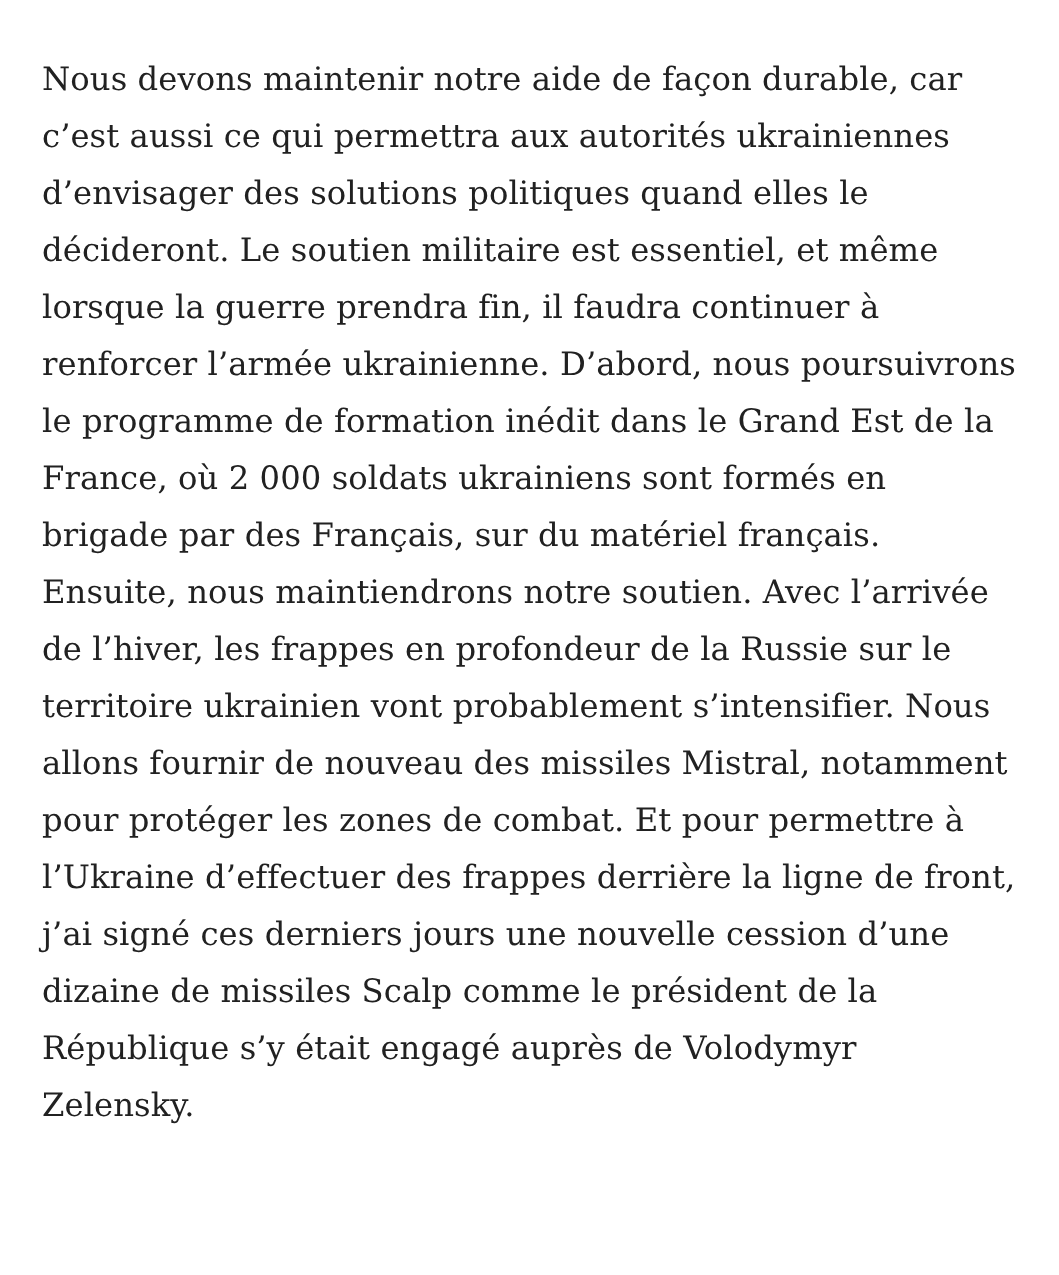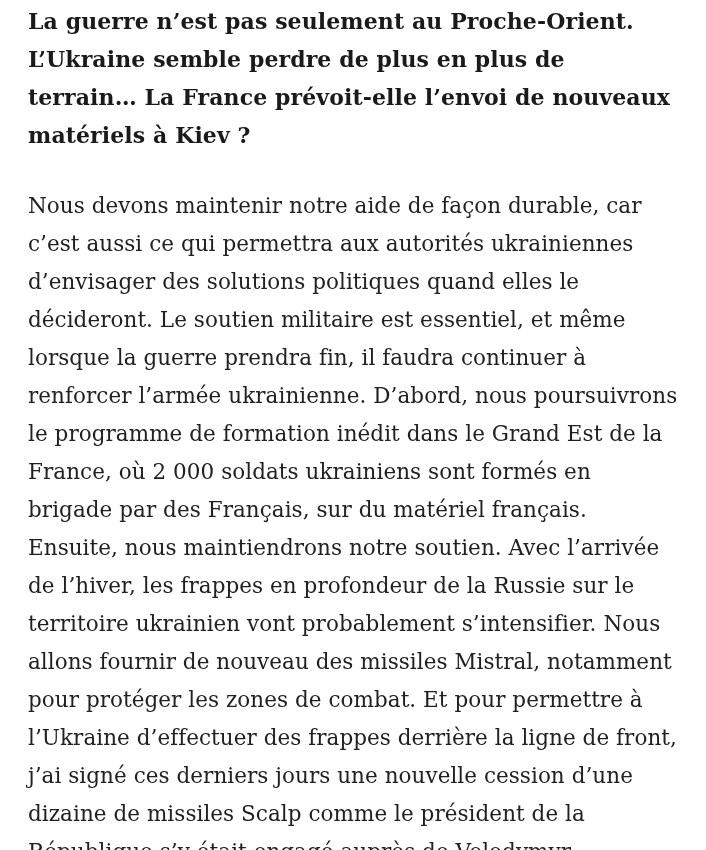--- a/index.html
+++ b/index.html
@@ -34,16 +34,15 @@
     font-weight: 400;
     color: #212121;
     letter-spacing: 0.05px;
   }
 </style>
 </head>
 <body>
 
 <div class="page">
   <article>
-    <h2 class="interview-question">La guerre n’est pas seulement au Proche-Orient. L’Ukraine semble perdre de plus en plus de terrain… La France prévoit-elle l’envoi de nouveaux matériels à Kiev&nbsp;?</h2>
     <p class="interview-answer">Nous devons maintenir notre aide de façon durable, car c’est aussi ce qui permettra aux autorités ukrainiennes d’envisager des solutions politiques quand elles le décideront. Le soutien militaire est essentiel, et même lorsque la guerre prendra fin, il faudra continuer à renforcer l’armée ukrainienne. D’abord, nous poursuivrons le programme de formation inédit dans le Grand Est de la France, où 2&nbsp;000 soldats ukrainiens sont formés en brigade par des Français, sur du matériel français. Ensuite, nous maintiendrons notre soutien. Avec l’arrivée de l’hiver, les frappes en profondeur de la Russie sur le territoire ukrainien vont probablement s’intensifier. Nous allons fournir de nouveau des missiles Mistral, notamment pour protéger les zones de combat. Et pour permettre à l’Ukraine d’effectuer des frappes derrière la ligne de front, j’ai signé ces derniers jours une nouvelle cession d’une dizaine de missiles Scalp comme le président de la République s’y était engagé auprès de Volodymyr Zelensky.</p>
   </article>
 </div>
 
 </body></html>

